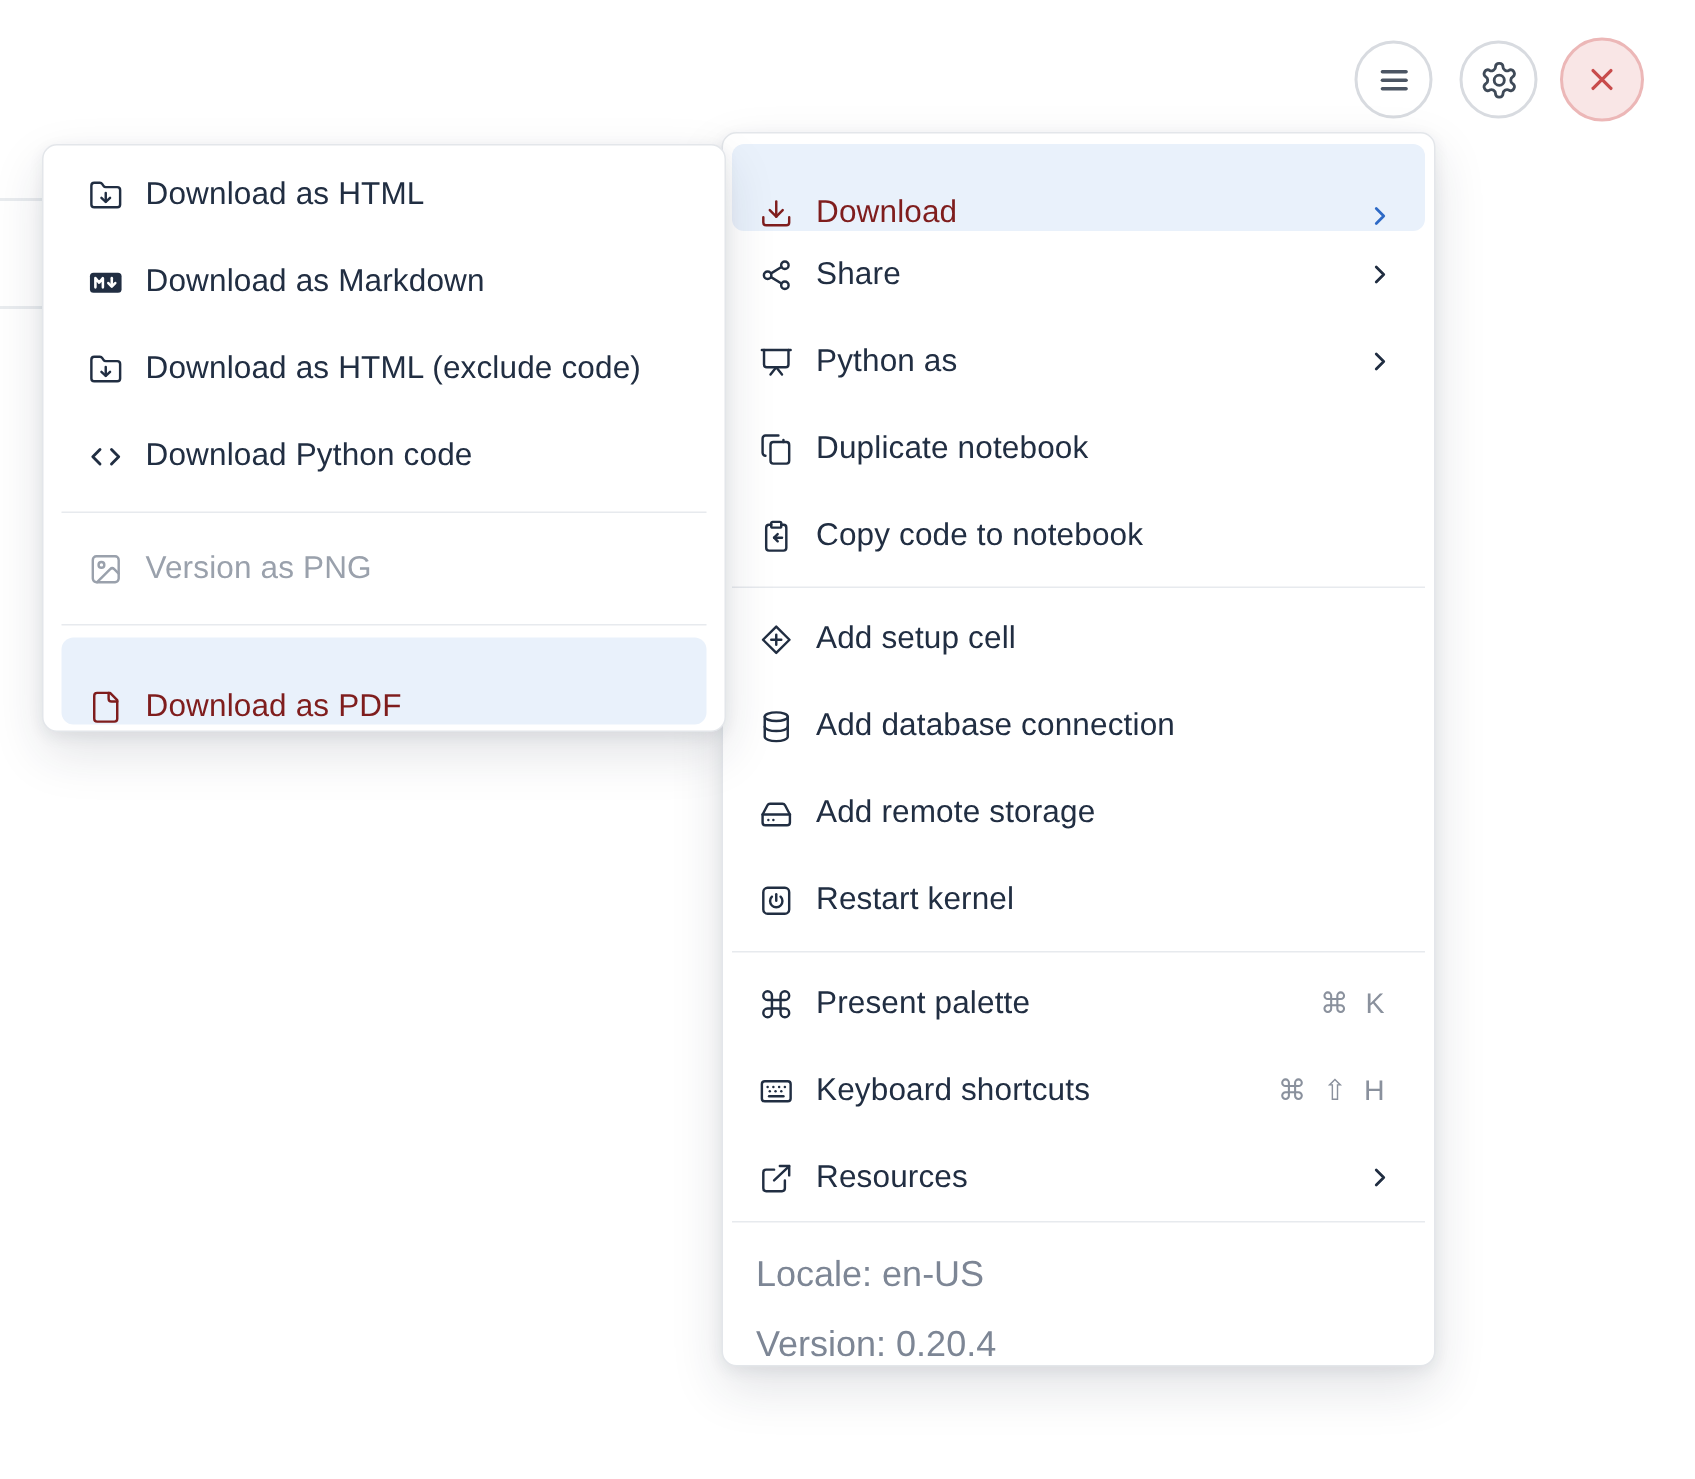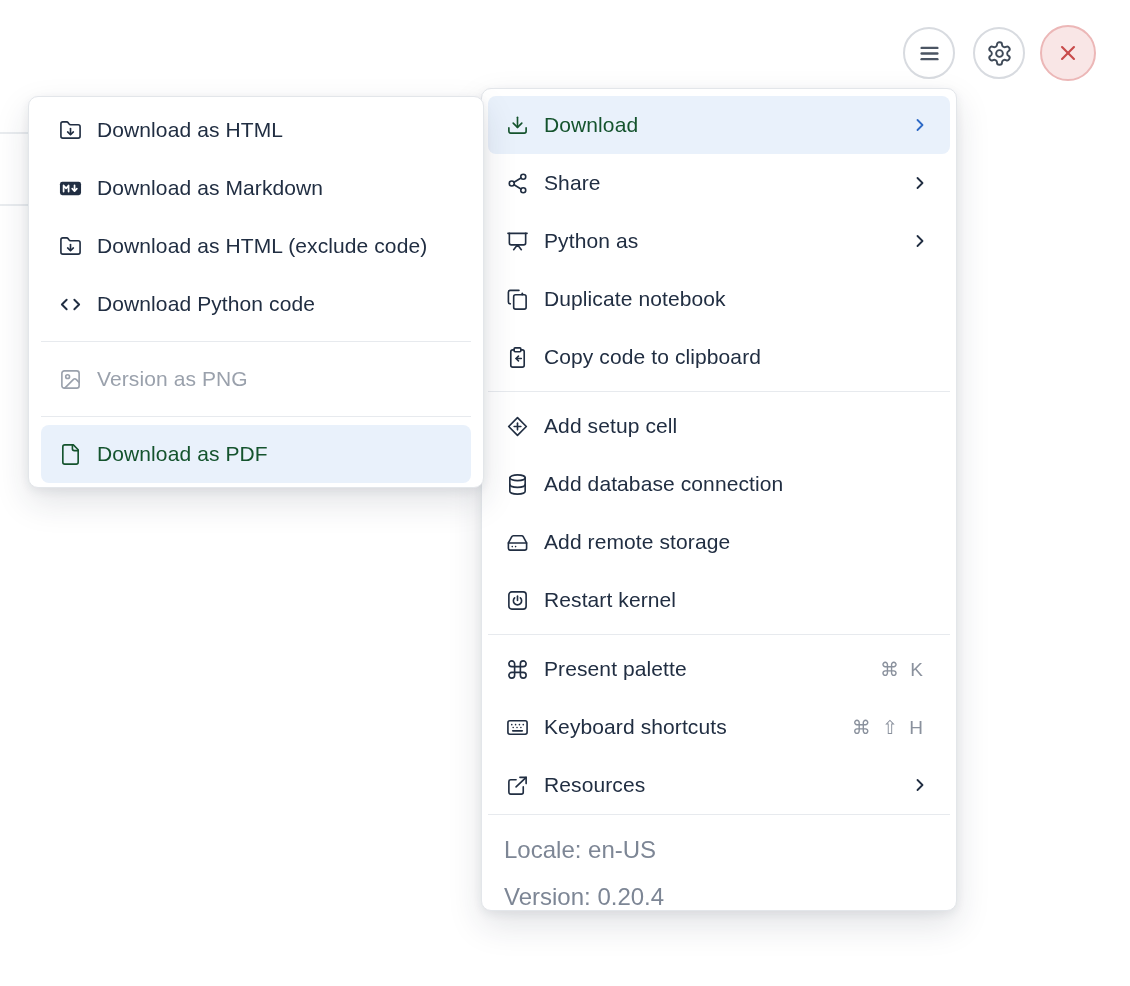--- a/index.html
+++ b/index.html
@@ -34,21 +34,21 @@
   .mainmenu .mrow { padding:0 20px 0 18px; }
   .mrow .micon { width:23px; height:23px; flex:0 0 23px; display:flex; align-items:center;
     justify-content:center; margin-right:15px; }
   .mrow .micon svg { width:23px; height:23px; display:block; }
   .mrow .mlabel { font-size:21px; letter-spacing:.1px; white-space:nowrap; }
   .mrow .spacer { flex:1 1 auto; }
   .mrow .shortcut { font-size:19px; color:#8a919d; letter-spacing:3px; margin-right:4px; white-space:nowrap; }
   .mrow .chev { width:20px; height:20px; display:flex; align-items:center; justify-content:center; color:#212e42; }
   .mrow .chev svg { width:20px; height:20px; }
 
-  .mrow.active { background:#e9f1fb; color:#14532d; }
+  .mrow.active { background:#e9f1fb; color:#7f1d1d;align-items:flex-end; }
   .mrow.active .chev { color:#2e6ac6; }
   .mrow.disabled { color:#9aa1ac; cursor:default; }
 
   .mdivider { height:1px; background:#e7eaee; margin:5px 0; flex:0 0 auto; }
   .submenu .mdivider { margin:8px 0; }
 
   
   .menu-footer { margin-top:auto; border-top:1px solid #e7eaee; padding:12px 16px 10px 16px; }
   .menu-footer div { font-size:24px; color:#7d8695; line-height:1.95; }
 
@@ -223,21 +223,21 @@
 
   <div class="mrow">
     <span class="micon">
       <svg viewBox="0 0 24 24">
           <path d="M15.5 4H17a2 2 0 0 1 2 2v14a2 2 0 0 1-2 2H7a2 2 0 0 1-2-2V6a2 2 0 0 1 2-2h1.5"></path>
           <rect x="8.5" y="2" width="7" height="4" rx="1"></rect>
           <path d="M16 13h-5.5"></path>
           <path d="m13 10.5-2.5 2.5 2.5 2.5"></path>
         </svg>
     </span>
-    <span class="mlabel">Copy code to clipboard</span>
+    <span class="mlabel">Copy code to notebook</span>
   </div>
 
   <div class="mdivider"></div>
 
   <div class="mrow">
     <span class="micon">
       <svg viewBox="0 0 24 24">
           <path d="M12 2.8 21.2 12 12 21.2 2.8 12Z"></path>
           <path d="M12 8.5v7"></path>
           <path d="M8.5 12h7"></path>

